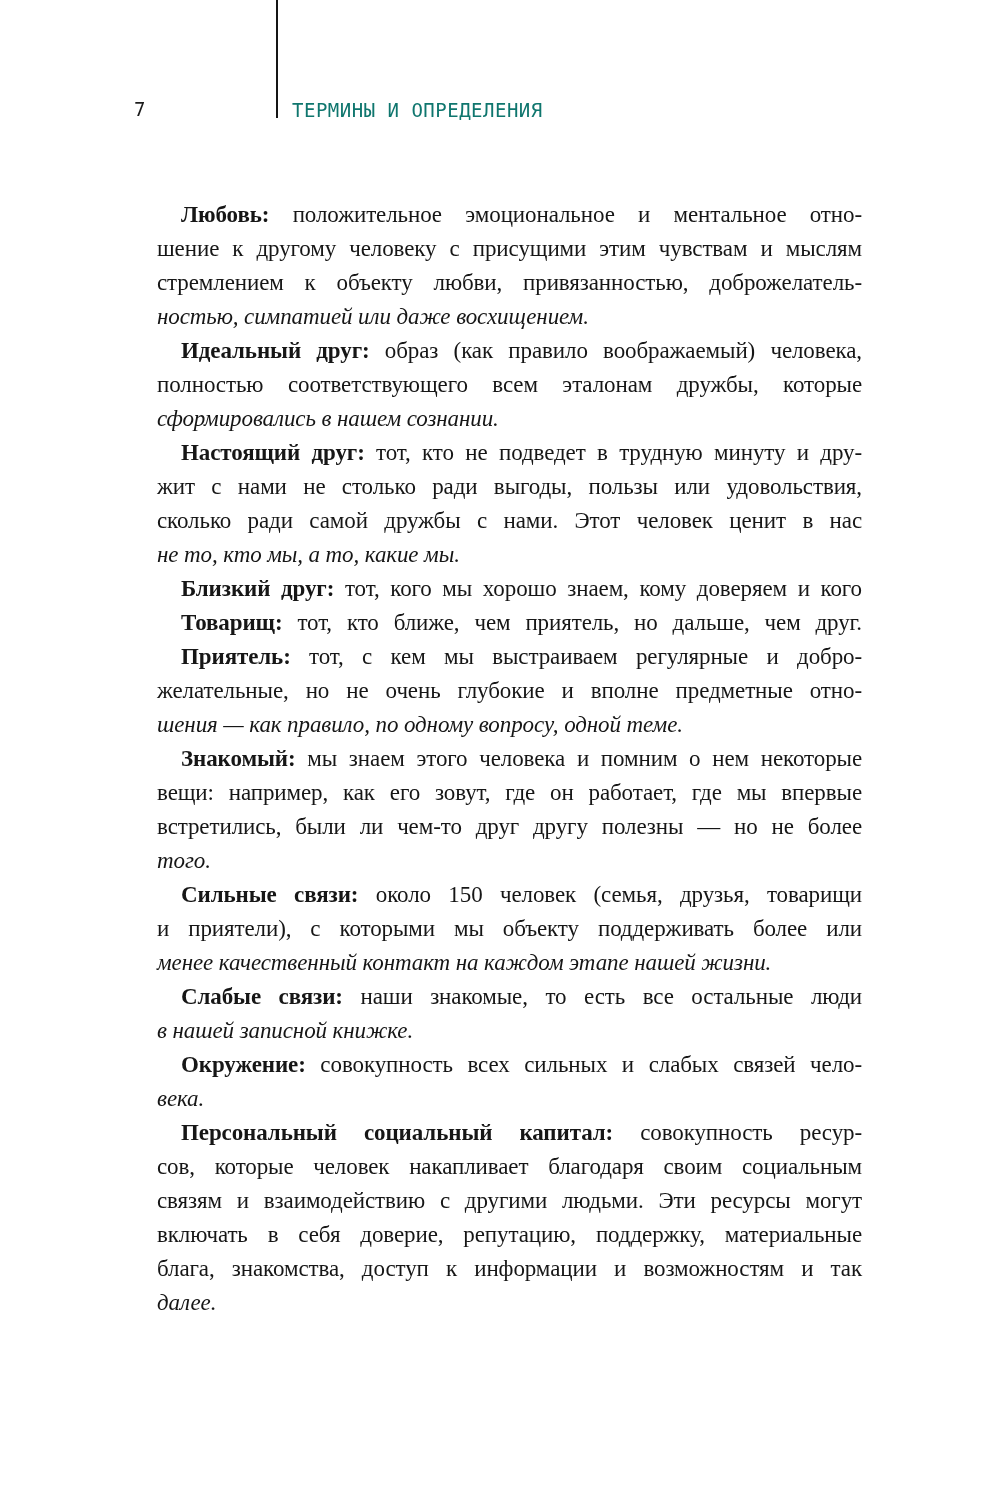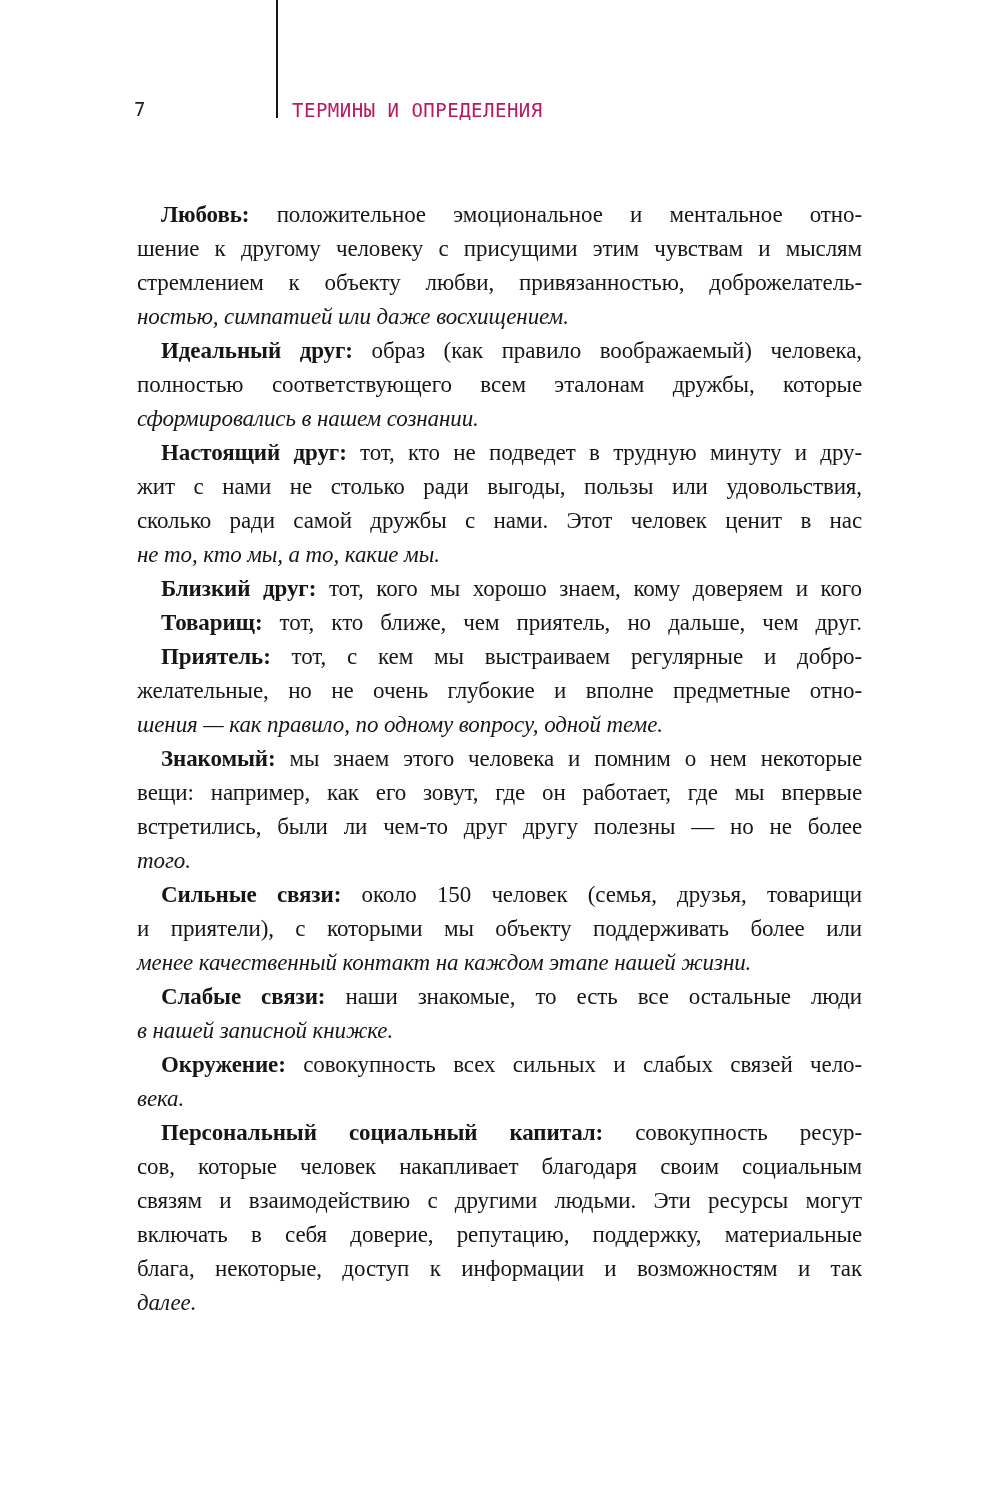--- a/index.html
+++ b/index.html
@@ -36,36 +36,37 @@
   }
   .running-header {
     position: absolute;
     left: 292px;
     top: 101px;
     font-family: "DejaVu Sans Mono", monospace;
     font-size: 19px;
     line-height: 1;
     letter-spacing: 0.5px;
     font-weight: 500;
-    color: #be185d;
+    color: #0f766e;
   }
   
   .text-block {
     position: absolute;
     left: 137px;
     top: 198px;
     width: 725px;
     font-size: 23px;
     line-height: 34px;
     letter-spacing: -0.1px;
   }
   .paragraph { margin: 0; }
   .line {
     text-align: justify;
     text-align-last: justify;
+    margin-left: 20px;
   }
   .line.p-first { padding-left: 24px; }
   .line.p-last  { text-align-last: left; font-style: italic; }
   .term { font-weight: bold; }
 </style>
 </head>
 <body>
 
 <div class="page" style="background: rgb(255, 255, 255); color: rgb(22, 22, 22);">
   <div class="header-rule" style="background: rgb(21, 21, 21);"></div>
@@ -118,17 +119,17 @@
       </div>
       <div class="paragraph">
         <div class="line p-first"><span class="term">Окружение:</span> совокупность всех сильных и слабых связей чело-</div>
         <div class="line p-last">века.</div>
       </div>
       <div class="paragraph">
         <div class="line p-first"><span class="term">Персональный социальный капитал:</span> совокупность ресур-</div>
         <div class="line">сов, которые человек накапливает благодаря своим социальным</div>
         <div class="line">связям и взаимодействию с другими людьми. Эти ресурсы могут</div>
         <div class="line">включать в себя доверие, репутацию, поддержку, материальные</div>
-        <div class="line">блага, некоторые, доступ к информации и возможностям и так</div>
+        <div class="line">блага, знакомства, доступ к информации и возможностям и так</div>
         <div class="line p-last">далее.</div>
       </div>
     </main>
 </div>
 
 </body></html>

